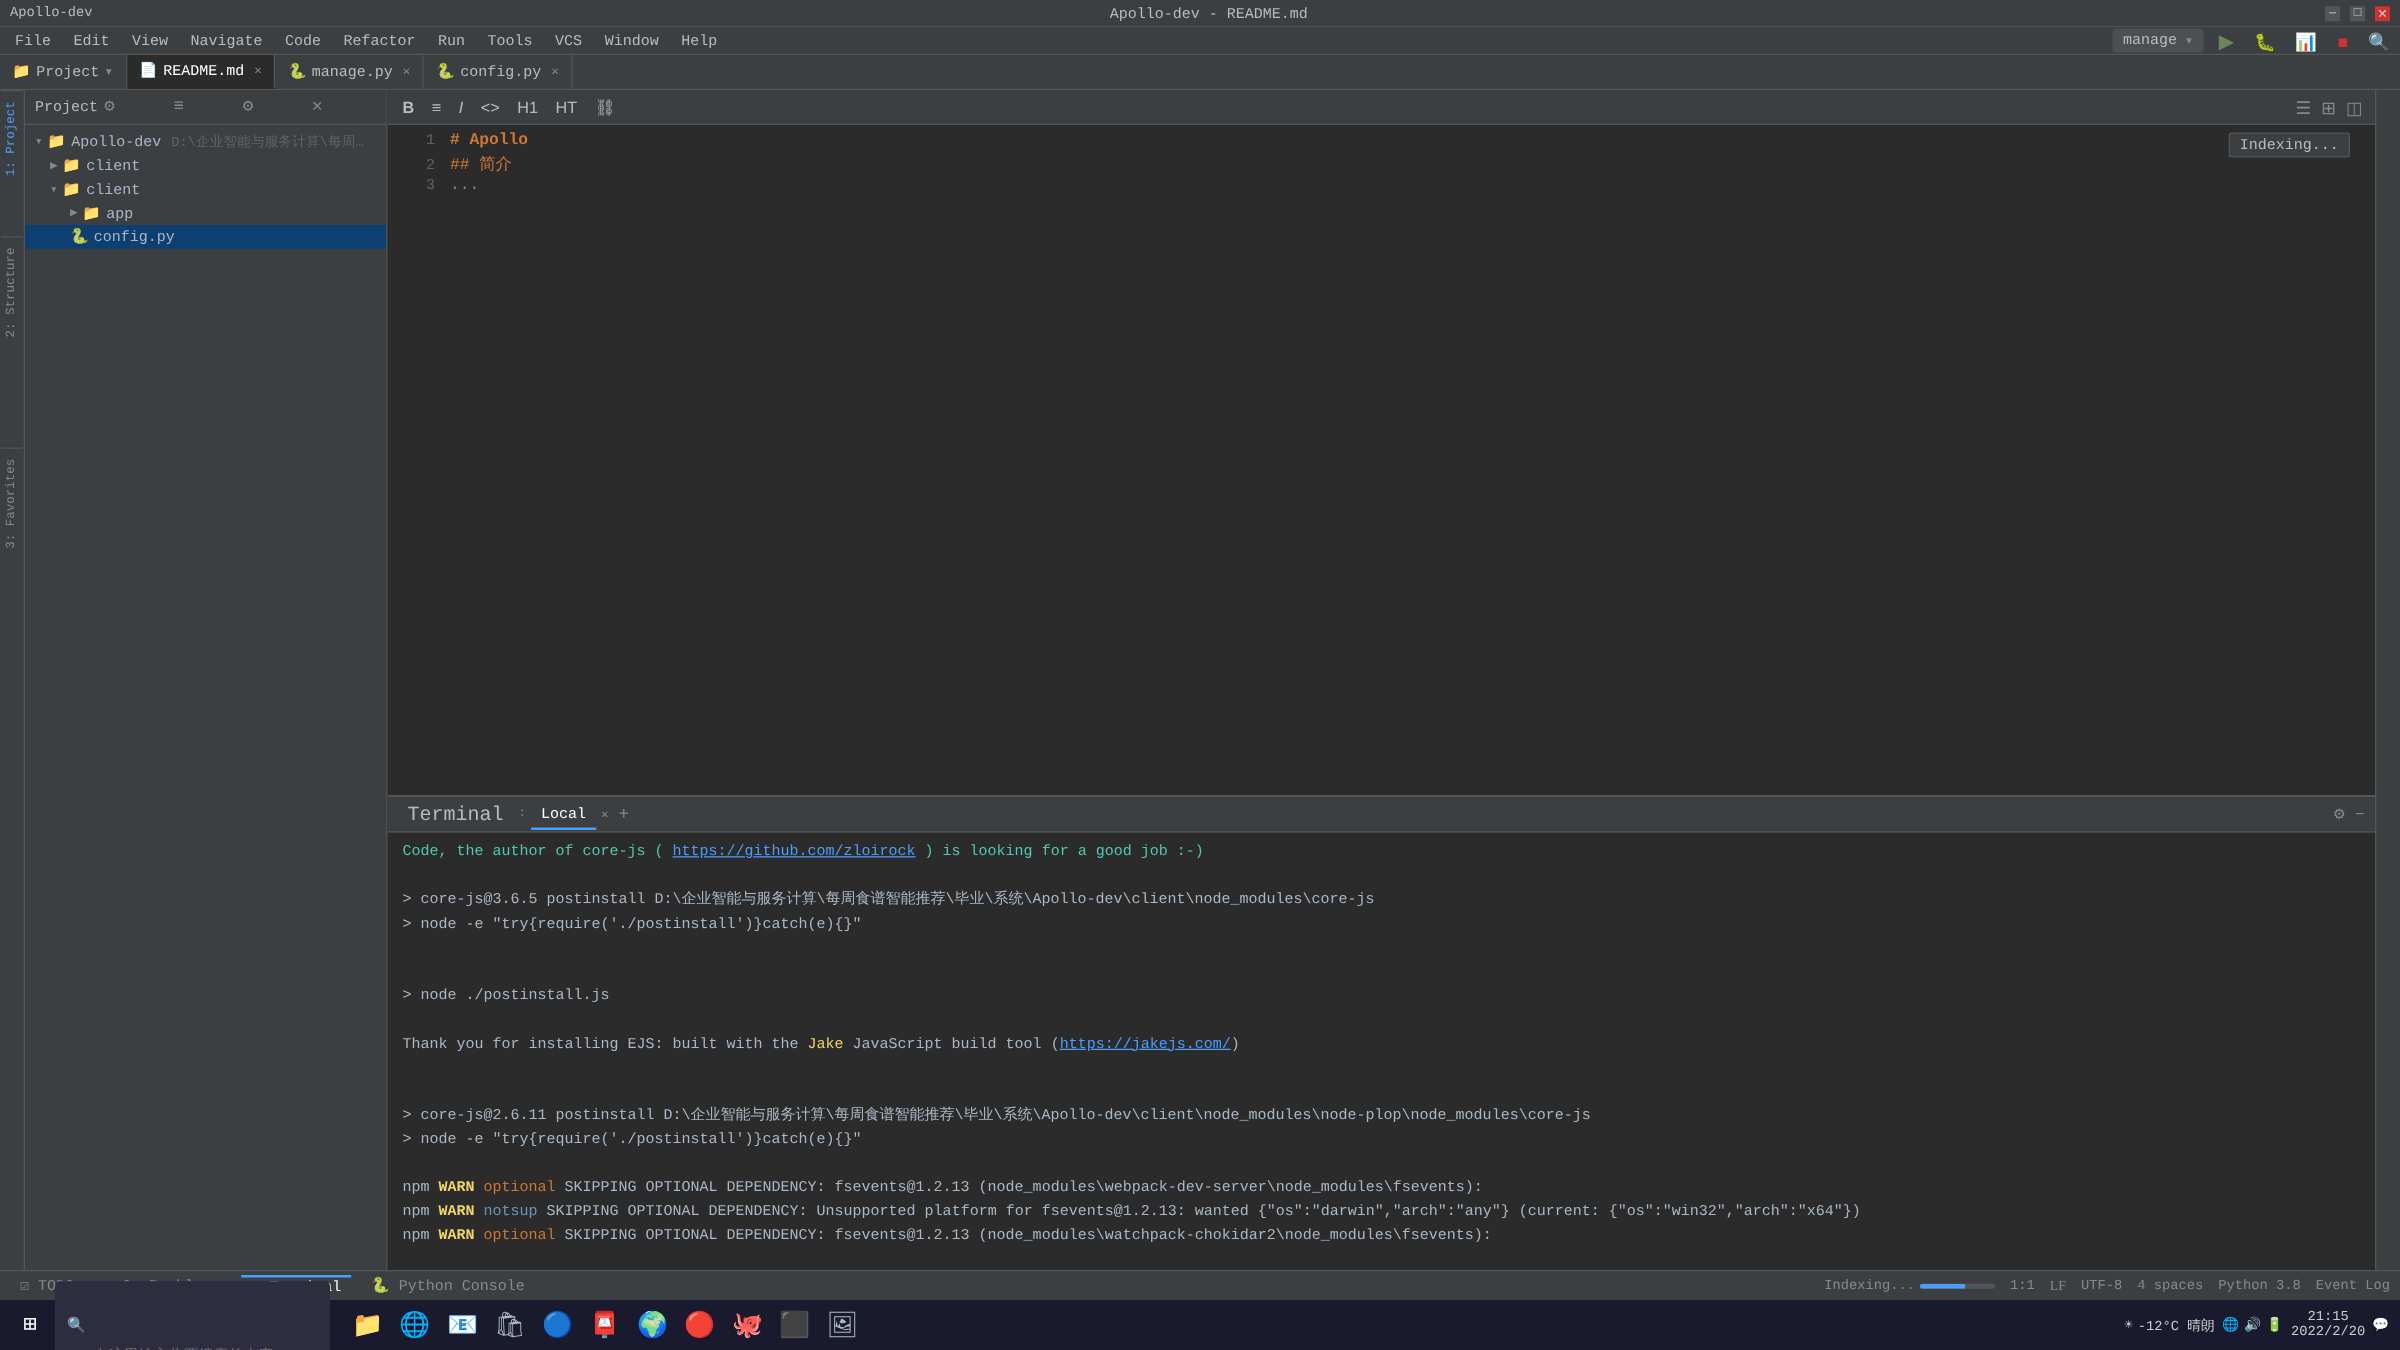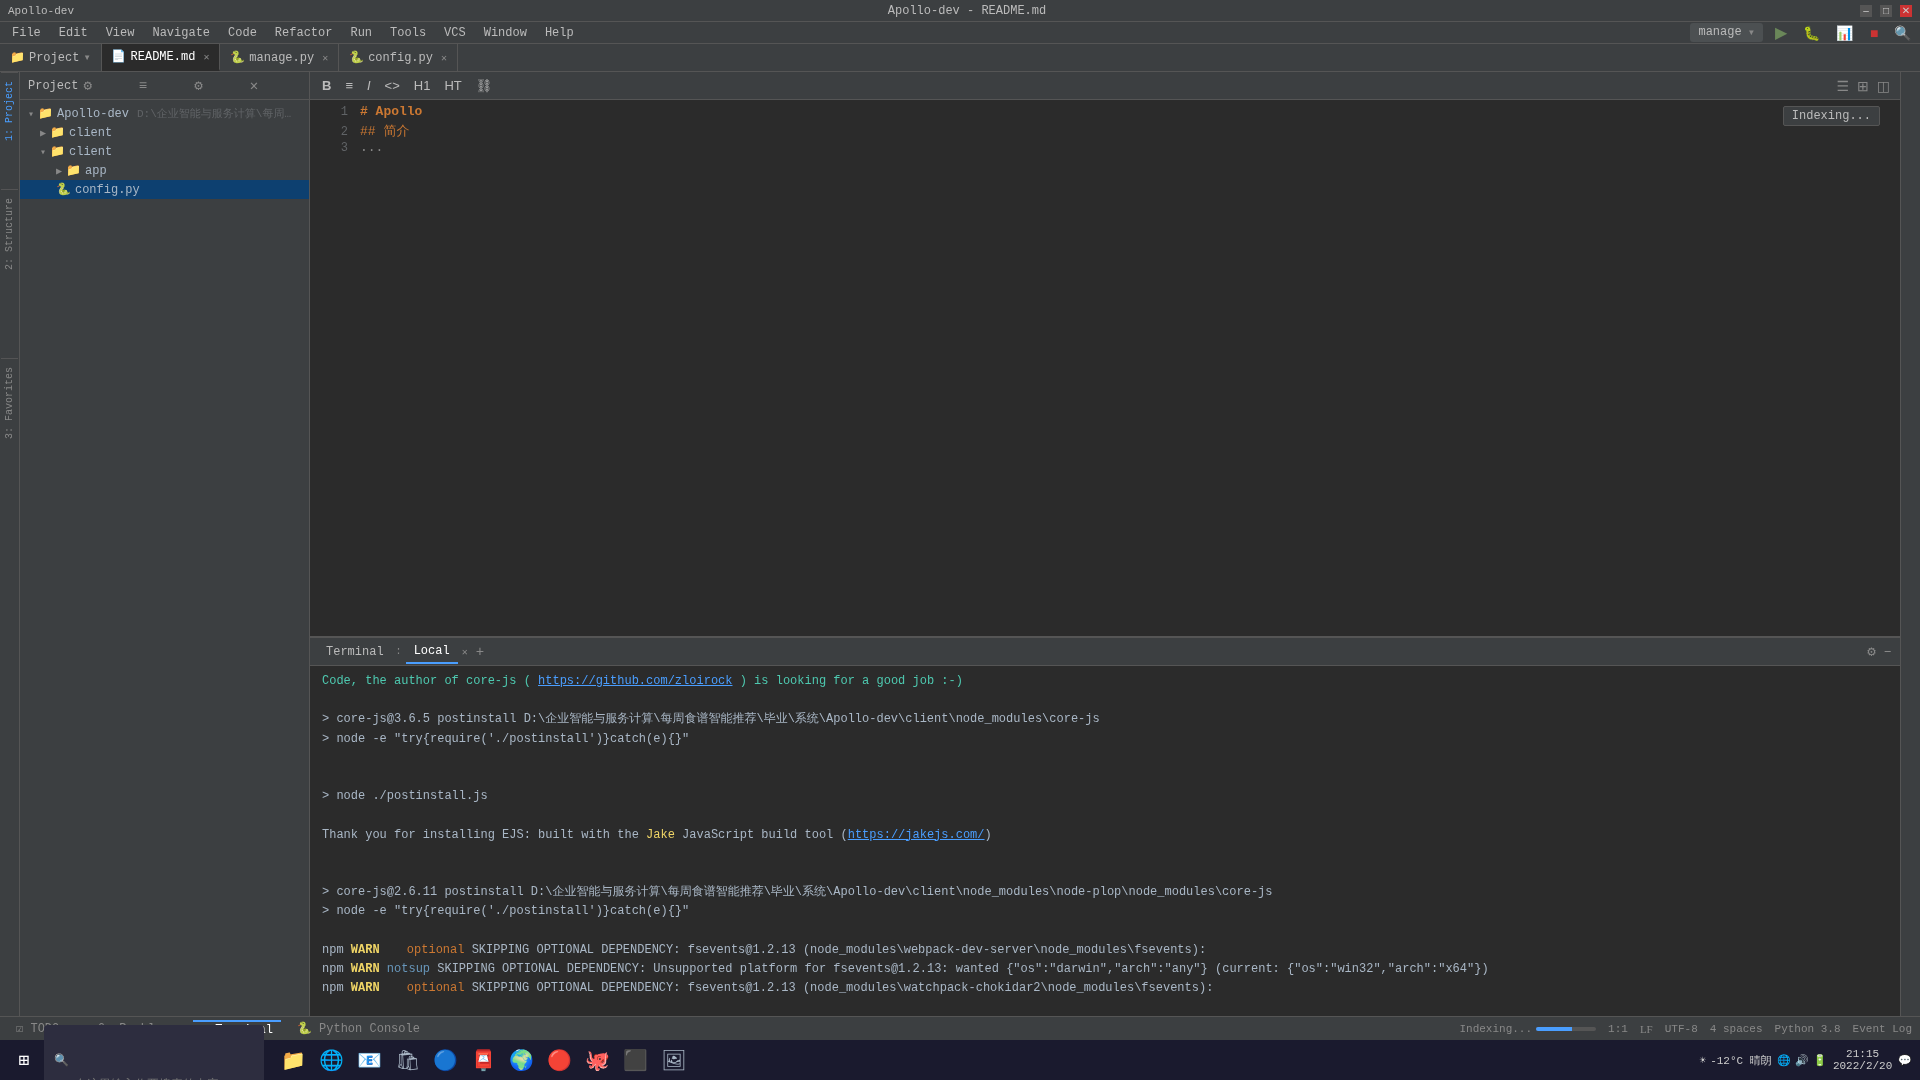--- a/index.html
+++ b/index.html
@@ -85,30 +85,30 @@
       display: flex; align-items: center; gap: 4px; margin-left: auto;
     }
     .view-icon-btn { background: none; border: none; color: #888; font-size: 14px; cursor: pointer; padding: 2px; }
 
     
     #terminal-panel { height: 350px; background: #2b2b2b; border-top: 1px solid #555; display: flex; flex-direction: column; }
     #terminal-header {
       height: 28px; background: #3c3f41; border-bottom: 1px solid #555;
       display: flex; align-items: center; padding: 0 8px; gap: 8px;
     }
-    .term-tab { font-size: 12px; color: #bbb; padding: 4px 8px; cursor: pointer; }
+    .term-tab { font-size: 16px; color: #bbb; padding: 4px 8px; cursor: pointer; }
     .term-local { font-size: 12px; color: #bbb; padding: 4px 8px; border-bottom: 2px solid #4a9eff; color: #fff; }
     .term-close { font-size: 10px; color: #888; cursor: pointer; }
     .term-add { font-size: 14px; color: #888; cursor: pointer; margin-left: 4px; }
     .term-icons { margin-left: auto; display: flex; gap: 8px; color: #888; cursor: pointer; font-size: 14px; }
     #terminal-content { flex: 1; overflow-y: auto; padding: 6px 12px; font-size: 12px; line-height: 1.6; }
     .t-cyan { color: #4ec9b0; }
     .t-link { color: #4a9eff; text-decoration: underline; cursor: pointer; }
     .t-warn { color: #f0d566; font-weight: bold; }
-    .t-optional { color: #cc7832; padding-left: 20px; }
+    .t-optional { color: #cc7832; }
     .t-notsup { color: #6897bb; }
     .progress-bar { width: 60px; height: 4px; background: #555; border-radius: 2px; overflow: hidden; }
     .progress-fill { width: 60%; height: 100%; background: #4a9eff; }
 
     
     #taskbar {
       height: 40px; background: #1a1a2e; display: flex; align-items: center; padding: 0 8px;
       position: absolute; bottom: 0; left: 0; right: 0; gap: 4px;
     }
     .taskbar-start { width: 32px; height: 32px; display: flex; align-items: center; justify-content: center; cursor: pointer; color: #fff; font-size: 18px; }

